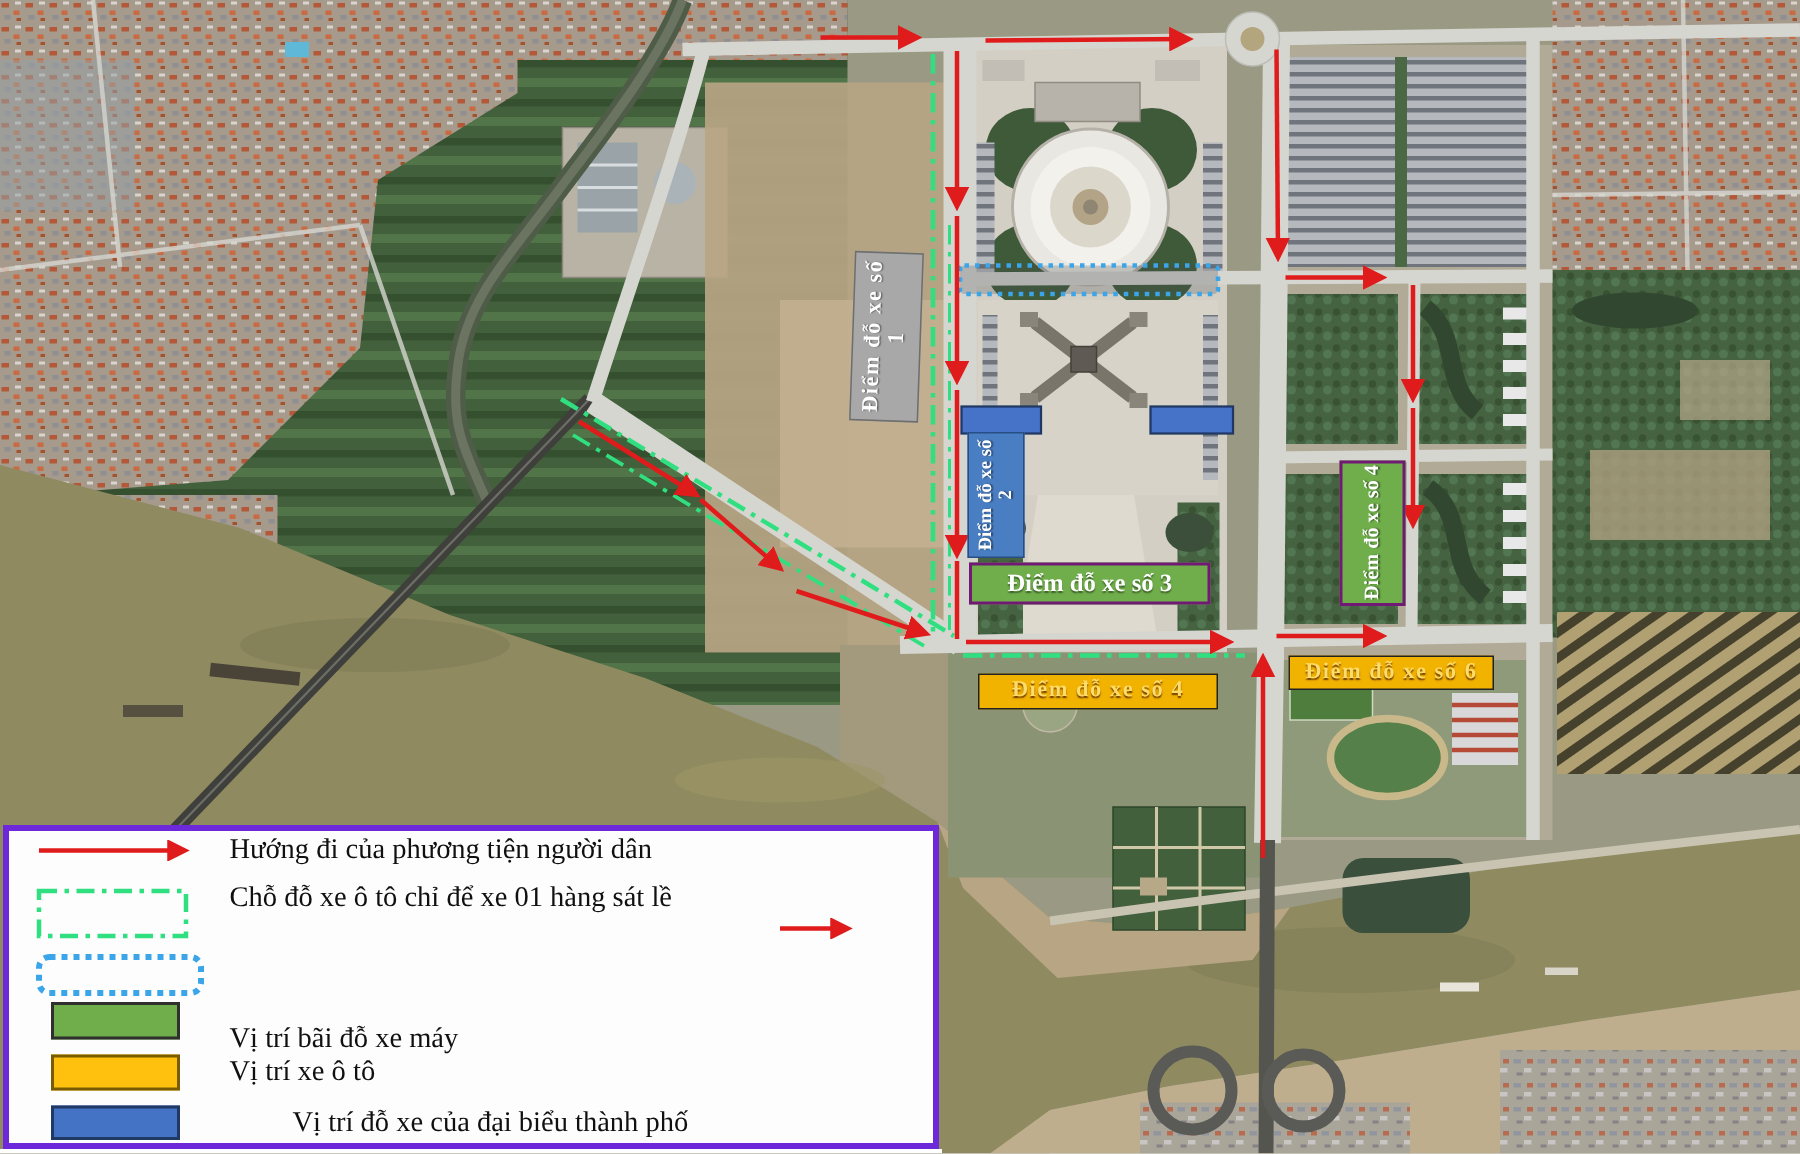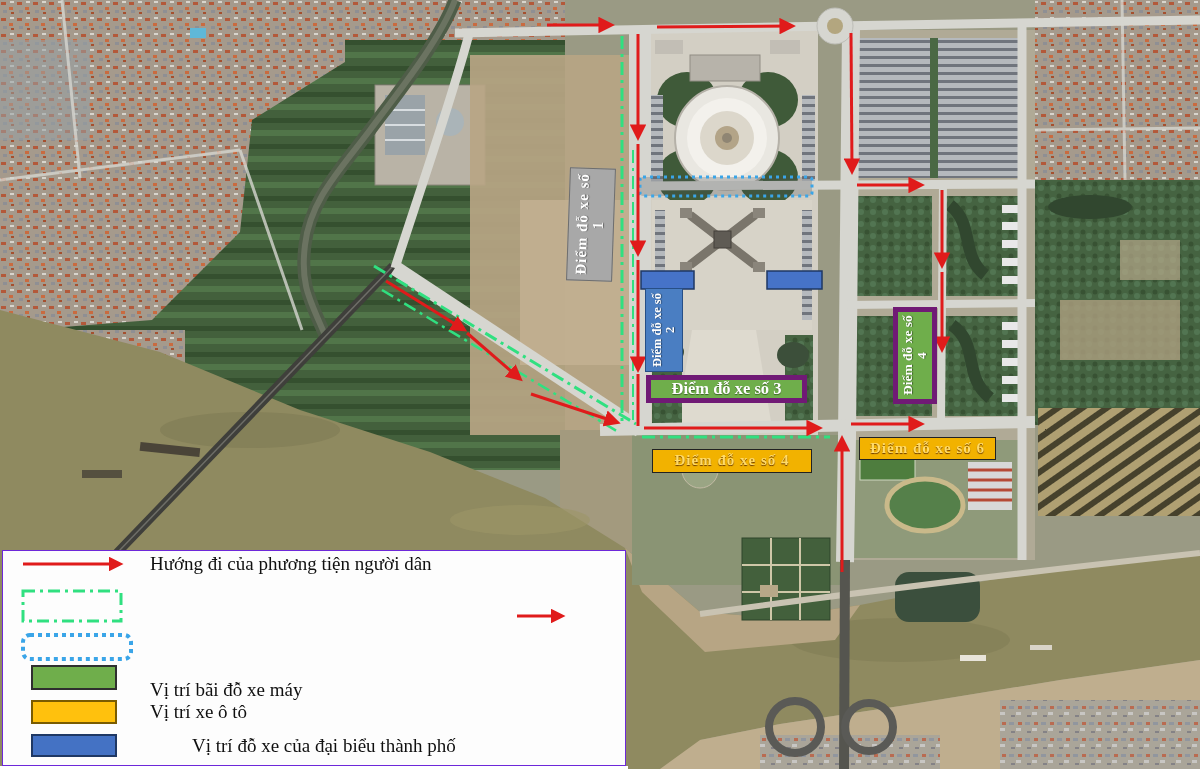--- a/index.html
+++ b/index.html
@@ -7,26 +7,26 @@
          font-family:"Liberation Serif", serif;}
   #stage svg.maplayer{position:absolute;left:0;top:0;}
   
   .plabel{position:absolute;display:flex;align-items:center;justify-content:center;
           font-family:"Liberation Serif", serif;font-weight:bold;color:#fff;
           text-align:center;box-sizing:border-box;z-index:4;
           text-shadow:0 1px 1px rgba(0,0,0,.45);line-height:1.05;}
   .plabel.v{writing-mode:vertical-rl;transform:rotate(180deg);}
   .pl-gray {background:#a8a8a8;border:1px solid #6e6e6e;font-size:15px;letter-spacing:1px;}
   .pl-blue {background:#4a7ec2;border:1px solid #274f86;font-size:12.5px;}
-  .pl-green{background:#6fae4b;border:5px solid #701a75;}
+  .pl-green{background:#6fae4b;border:2px solid #701a75;}
   .pl-yellow{background:#f2b200;border:1px solid #222;color:#ffdb69;
              text-shadow:0 1px 1px #6b3c00;font-size:15px;letter-spacing:1px;}
   
   #legend{position:absolute;left:2px;top:550px;width:624px;height:216px;background:#fdfdfd;
-          border:1px solid #6d28d9;z-index:6;box-sizing:border-box;}
+          border:4px solid #6d28d9;z-index:6;box-sizing:border-box;}
   .lg-text{position:absolute;font-size:19px;color:#101010;white-space:nowrap;
            font-family:"Liberation Serif", serif;}
   .lg-icon{position:absolute;}
   .lg-fill{position:absolute;box-sizing:border-box;}
 </style>
 </head>
 <body>
 
 <div id="stage">
 
@@ -271,20 +271,21 @@
             <path d="M0,0 L10,5 L0,10 z" fill="#e01b1b"></path>
           </marker>
         </defs>
       <line x1="4" y1="7" x2="100" y2="7" stroke="#e01b1b" stroke-width="3" marker-end="url(#lah)"></line>
     </svg>
     <div class="lg-text" style="left:147px;top:2px;">Hướng đi của phương tiện người dân</div>
 
     <svg class="lg-icon" style="left:18px;top:38px;" width="102" height="34" viewBox="0 0 102 34">
       <rect x="2" y="2" width="98" height="30" fill="none" stroke="#30e080" stroke-width="3" stroke-dasharray="12 5 3 5"></rect>
     </svg>
+    <div class="lg-text" style="left:147px;top:34px;">Chỗ đỗ xe ô tô chỉ để xe 01 hàng sát lề</div>
     <svg class="lg-icon" style="left:512px;top:58px;" width="58" height="14" viewBox="0 0 58 14">
       <line x1="2" y1="7" x2="46" y2="7" stroke="#e01b1b" stroke-width="3" marker-end="url(#lah)"></line>
     </svg>
 
     <svg class="lg-icon" style="left:17px;top:81px;" width="114" height="30" viewBox="0 0 114 30">
       <rect x="3" y="3" width="108" height="24" rx="7" fill="none" stroke="#3aa5e8" stroke-width="4" stroke-dasharray="4 4"></rect>
     </svg>
 
     <div class="lg-fill" style="left:28px;top:114px;width:86px;height:25px;background:#6fae4b;border:2px solid #2f2f2f;"></div>
     <div class="lg-text" style="left:147px;top:128px;">Vị trí bãi đỗ xe máy</div>

